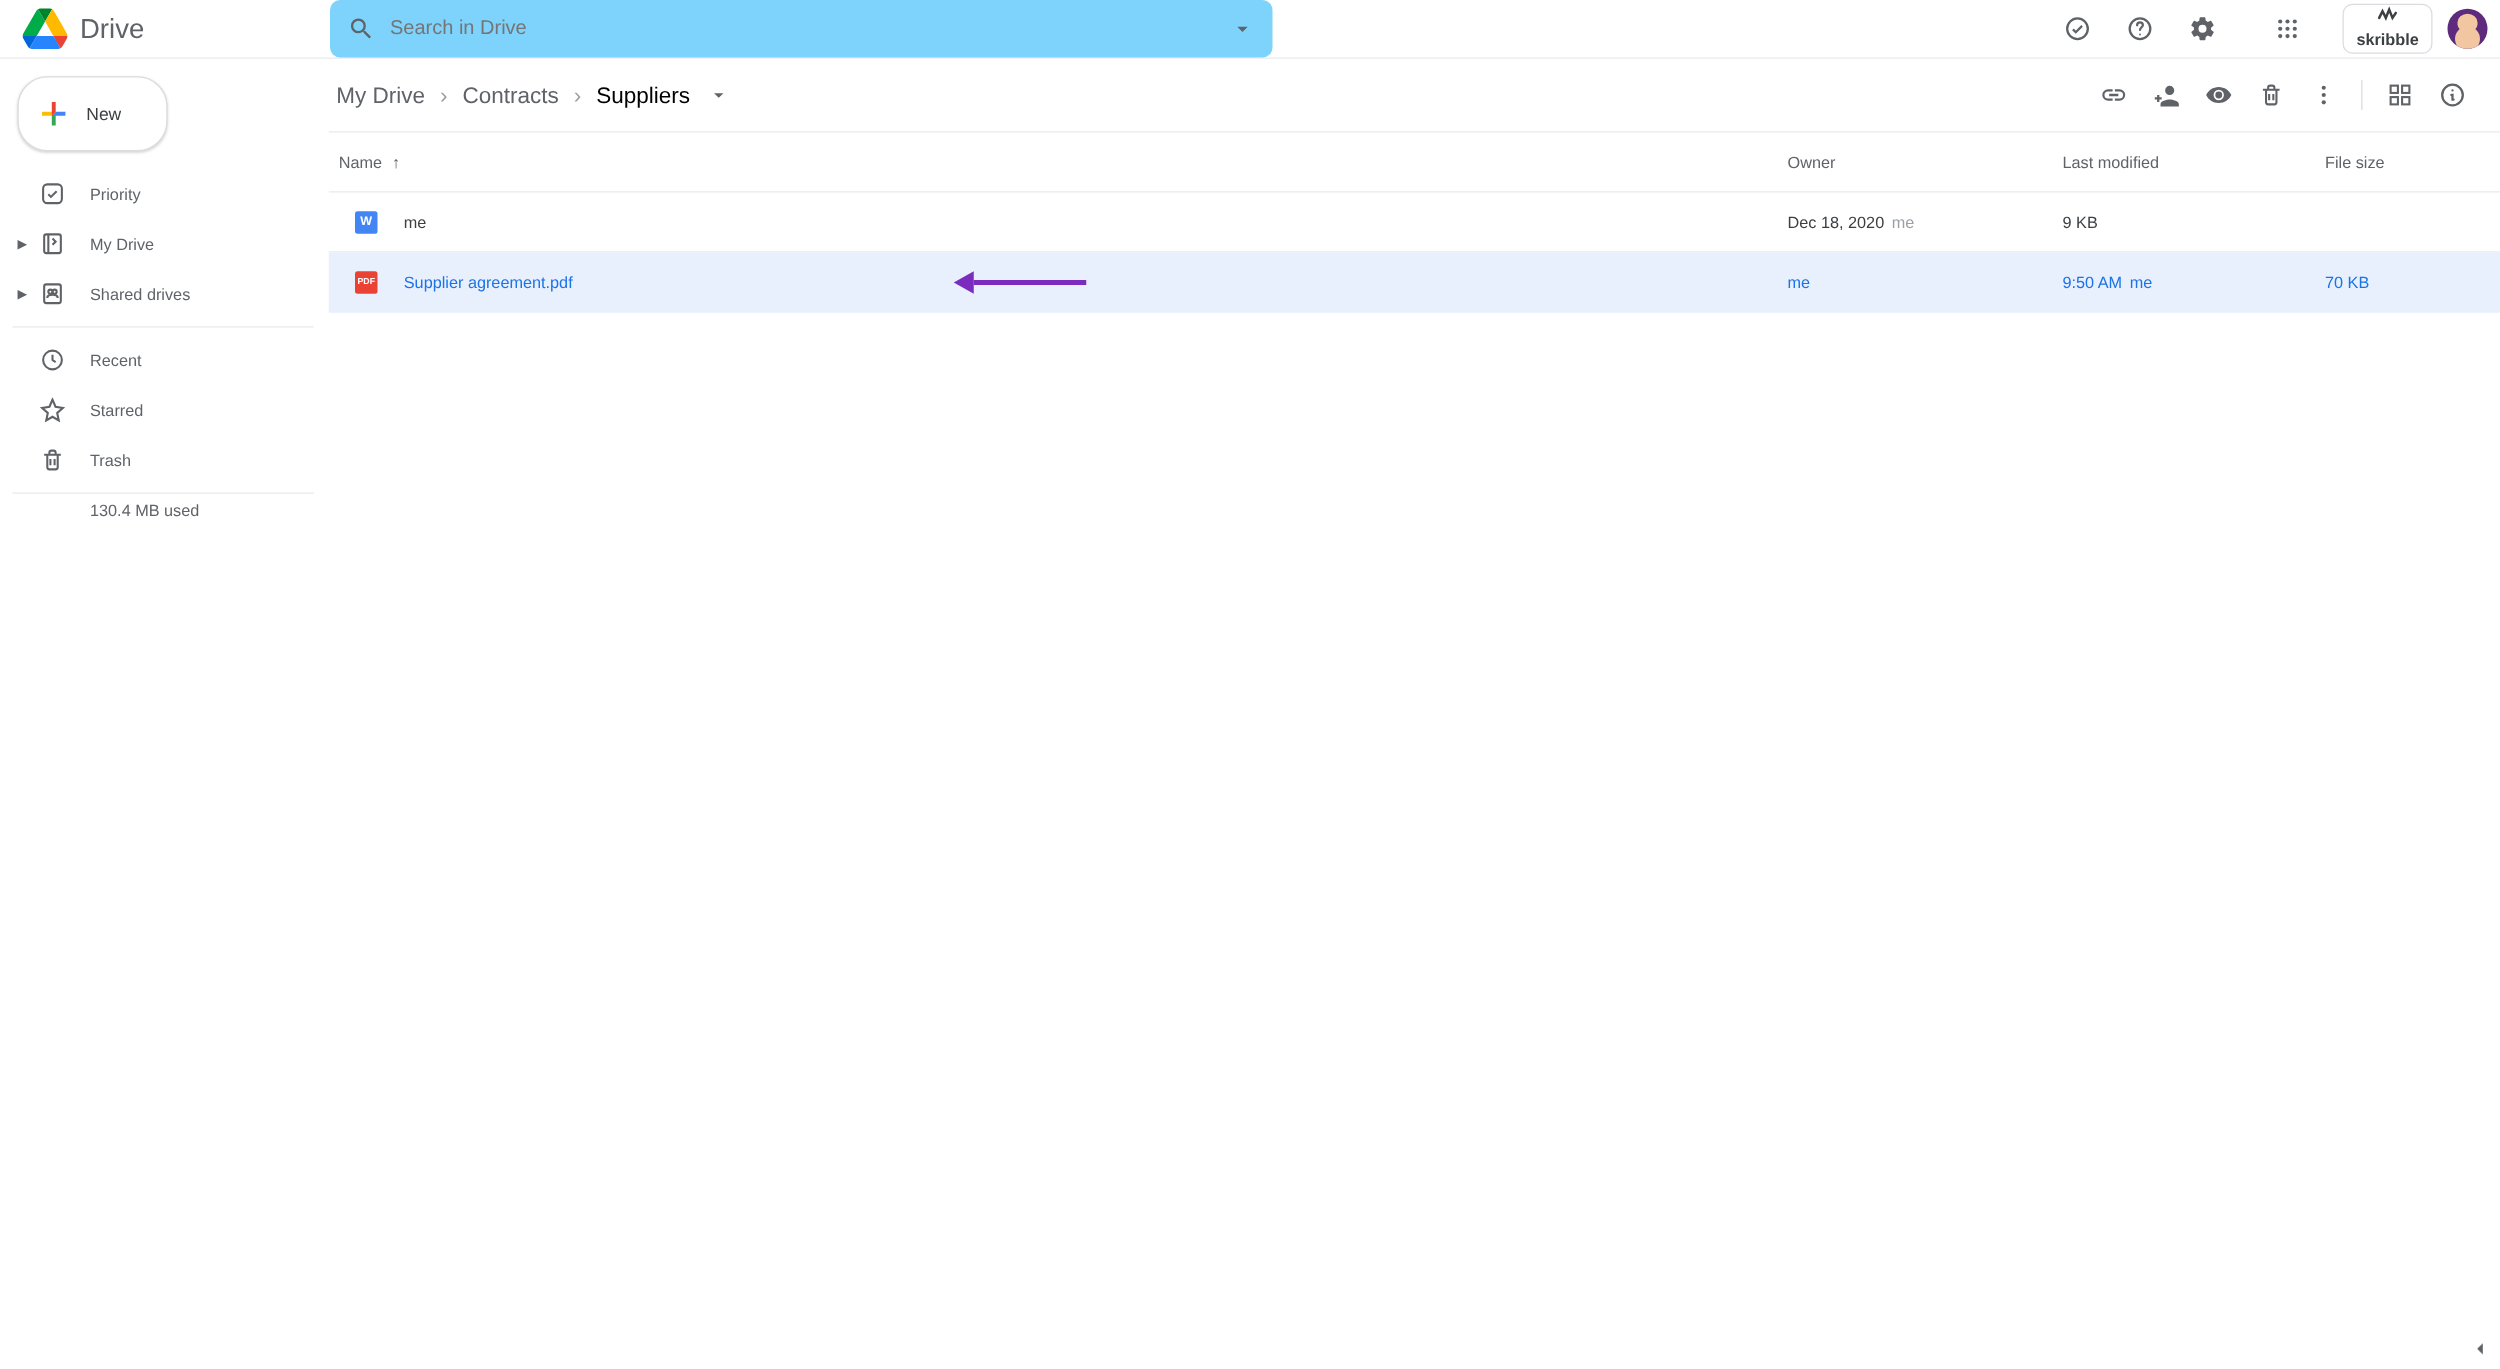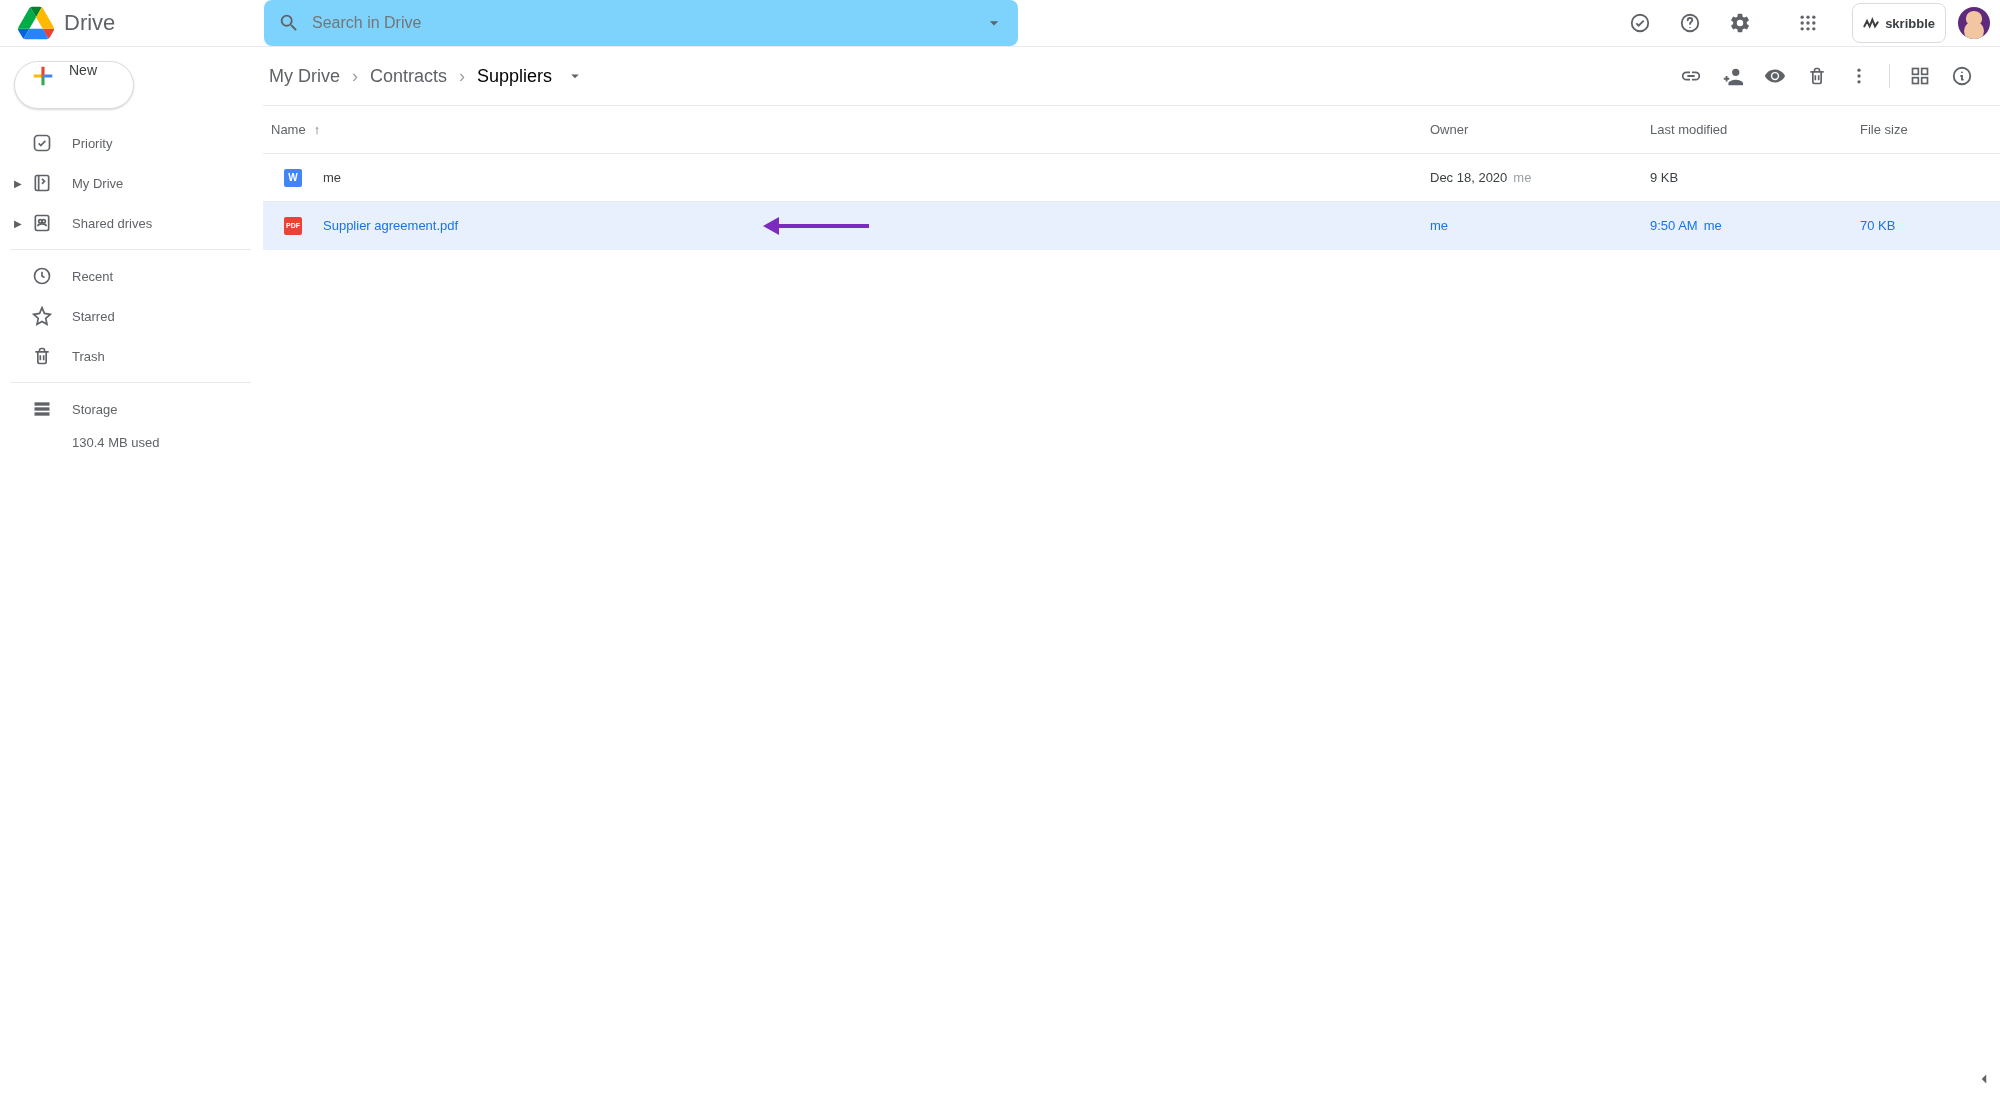--- a/index.html
+++ b/index.html
@@ -25,33 +25,33 @@
     border: none; background: transparent; font-size: 16px; color: #5f6368;
     flex: 1; outline: none;
   }
   .search-bar .dropdown { position: absolute; right: 14px; color:#5f6368; display:flex; }
 
   .header-right { display: flex; align-items: center; margin-left: auto; gap: 2px; padding-left: 20px; }
   .hicon { width: 48px; height: 48px; display:flex; align-items:center; justify-content:center; color:#5f6368; border-radius:50%; cursor:pointer; }
   .chip {
     display:flex; align-items:center; gap:6px; height:40px; border:1px solid #dadce0;
     border-radius: 8px; padding: 0 10px; margin-left: 18px; cursor:pointer; color:#3c4043;
-    font-weight:600; font-size:13px;
+    font-weight:600; font-size:13px;flex-direction:column;
   }
   .avatar { width:32px; height:32px; border-radius:50%; background:#5e2a7e; margin-left:10px; position:relative; overflow:hidden; cursor:pointer; }
   .avatar::after{content:"";position:absolute;bottom:-2px;left:6px;width:20px;height:20px;border-radius:50%;background:#f1c6a0;}
   .avatar::before{content:"";position:absolute;top:4px;left:8px;width:16px;height:14px;border-radius:50% 50% 40% 40%;background:#f1c6a0;}
 
   
   .body { flex:1; display:flex; min-height:0; }
 
   
   .sidebar { width: 255px; flex:0 0 255px; padding: 10px 0 0 10px; overflow-y:auto; }
   .new-btn {
-    display:flex; gap:12px; height:48px; width:120px;
+    display:flex; align-items:center; gap:12px; height:60px; width:120px;
     border:1px solid #dadce0; border-radius:24px; background:#fff;
     box-shadow: 0 1px 2px rgba(60,64,67,.2); padding:0 20px 0 14px;
     font-size:14px; color:#3c4043; font-weight:500; cursor:pointer; margin: 4px 0 14px 4px;
   }
   .nav-item {
     display:flex; align-items:center; height:40px; border-radius:0 20px 20px 0;
     padding-left: 22px; color:#5f6368; cursor:pointer; font-size:13px; font-weight:500;
     position:relative;
   }
   .nav-item .caret { position:absolute; left:4px; font-size:10px; color:#5f6368; }
@@ -238,30 +238,20 @@
     </div>
     <div class="nav-item">
       <span class="nicon">
           <svg width="20" height="20" viewBox="0 0 24 24" fill="none" stroke="currentColor" stroke-width="2">
             <path d="M4 7h16M9 7V5a2 2 0 012-2h2a2 2 0 012 2v2m-8 0v12a2 2 0 002 2h6a2 2 0 002-2V7M10 11v6M14 11v6"></path>
           </svg>
         </span>
       <span>Trash</span>
     </div>
     <hr class="nav-divider">
-    <div class="nav-item">
-      <span class="nicon">
-          <svg width="20" height="20" viewBox="0 0 24 24" fill="currentColor">
-            <rect x="3" y="4" width="18" height="4"></rect>
-            <rect x="3" y="10" width="18" height="4"></rect>
-            <rect x="3" y="16" width="18" height="4"></rect>
-          </svg>
-        </span>
-      <span>Storage</span>
-    </div>
     <div class="storage-used">130.4 MB used</div>
   </div>
 
   <div class="main">
     <div class="toolbar">
       <div class="breadcrumb">
         <span class="crumb">My Drive</span>
         <span class="sep">›</span>
         <span class="crumb">Contracts</span>
         <span class="sep">›</span>

